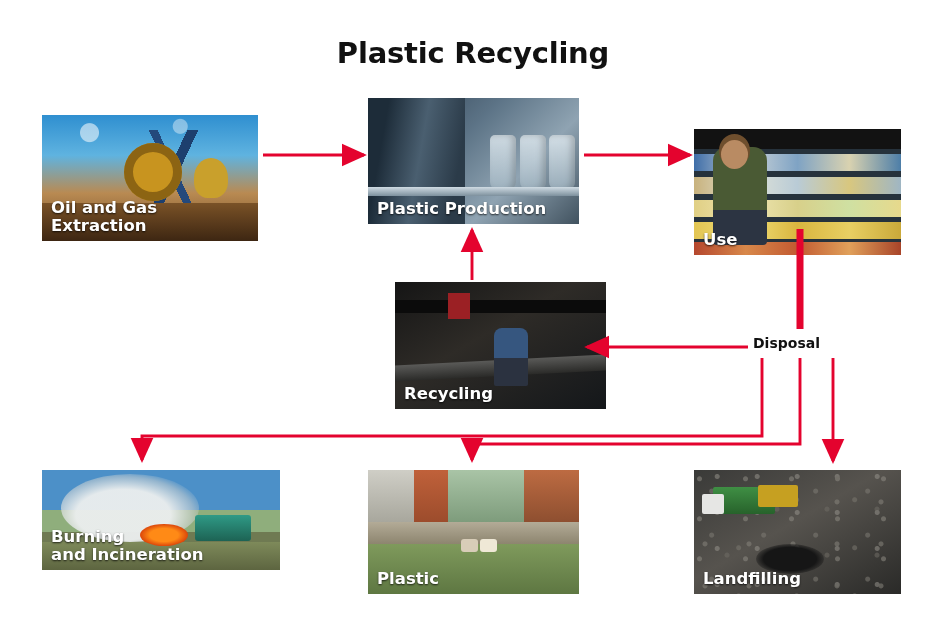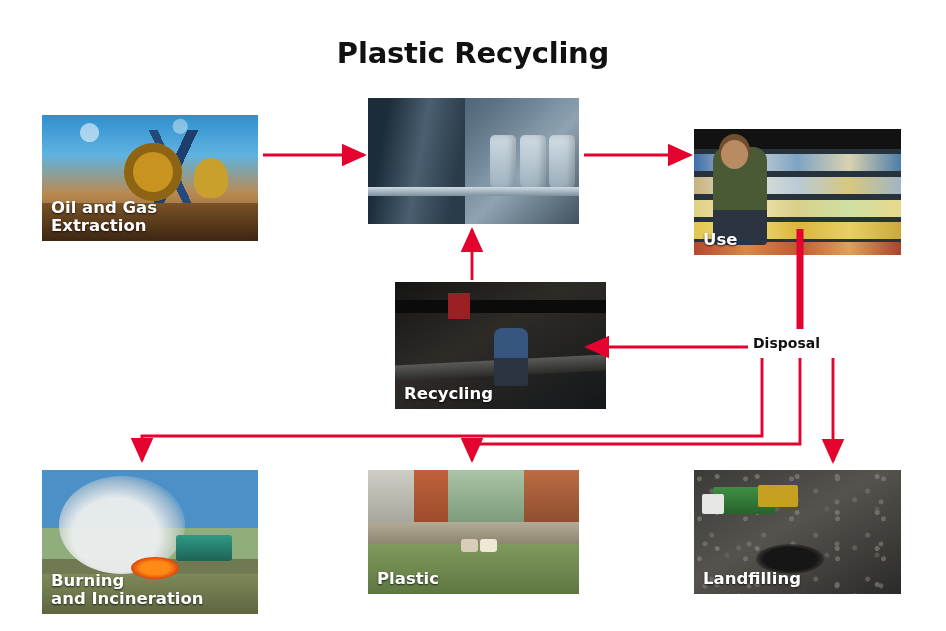--- a/index.html
+++ b/index.html
@@ -113,20 +113,21 @@
 </div>
 
 <div class="panel" style="left:368px;top:98px;width:211px;height:126px;">
   <div class="art prod">
     <div class="mach"></div>
     <div class="bot" style="left:58%"></div>
     <div class="bot" style="left:72%"></div>
     <div class="bot" style="left:86%"></div>
     <div class="rail"></div>
   </div>
+  <div class="cap">Plastic Production</div>
 </div>
 
 <div class="panel" style="left:694px;top:98px;width:207px;height:126px;margin-top:31px;">
   <div class="art use">
     <div class="shelf" style="top:20%;background:linear-gradient(90deg,#3f6ea8,#cfd6d9,#7fa3c4,#d9d2b0,#4d7ea8)"></div>
     <div class="shelf" style="top:38%;background:linear-gradient(90deg,#c8b27d,#e2e4d8,#b9cbd6,#d8c77f,#9fb6c4)"></div>
     <div class="shelf" style="top:56%;background:linear-gradient(90deg,#e0cf84,#f0e7b4,#d8d08a,#cfe0a2,#e7d98c)"></div>
     <div class="shelf" style="top:74%;background:linear-gradient(90deg,#e2c553,#f2e07a,#d9b63f,#e8cf63,#caa93a)"></div>
     <div class="shelf" style="top:90%;background:linear-gradient(90deg,#b5472e,#d8884a,#c25a31,#e0a05a,#a84429)"></div>
     <div class="person"></div>
@@ -140,21 +141,21 @@
     <div class="beam"></div>
       <div class="sign"></div>
       <div class="belt"></div>
       <div class="worker"></div>
   </div>
   <div class="cap">Recycling</div>
 </div>
 
 <div id="disposal-label">Disposal</div>
 
-<div class="panel" style="left:42px;top:470px;width:216px;height:144px;">
+<div class="panel" style="left:42px;top:470px;width:216px;height:100px;padding-left:22px;">
   <div class="art burn">
     <div class="grd"></div>
       <div class="smoke"></div>
       <div class="fire"></div>
       <div class="truck"></div>
   </div>
   <div class="cap">Burning
 and Incineration</div>
 </div>
 

